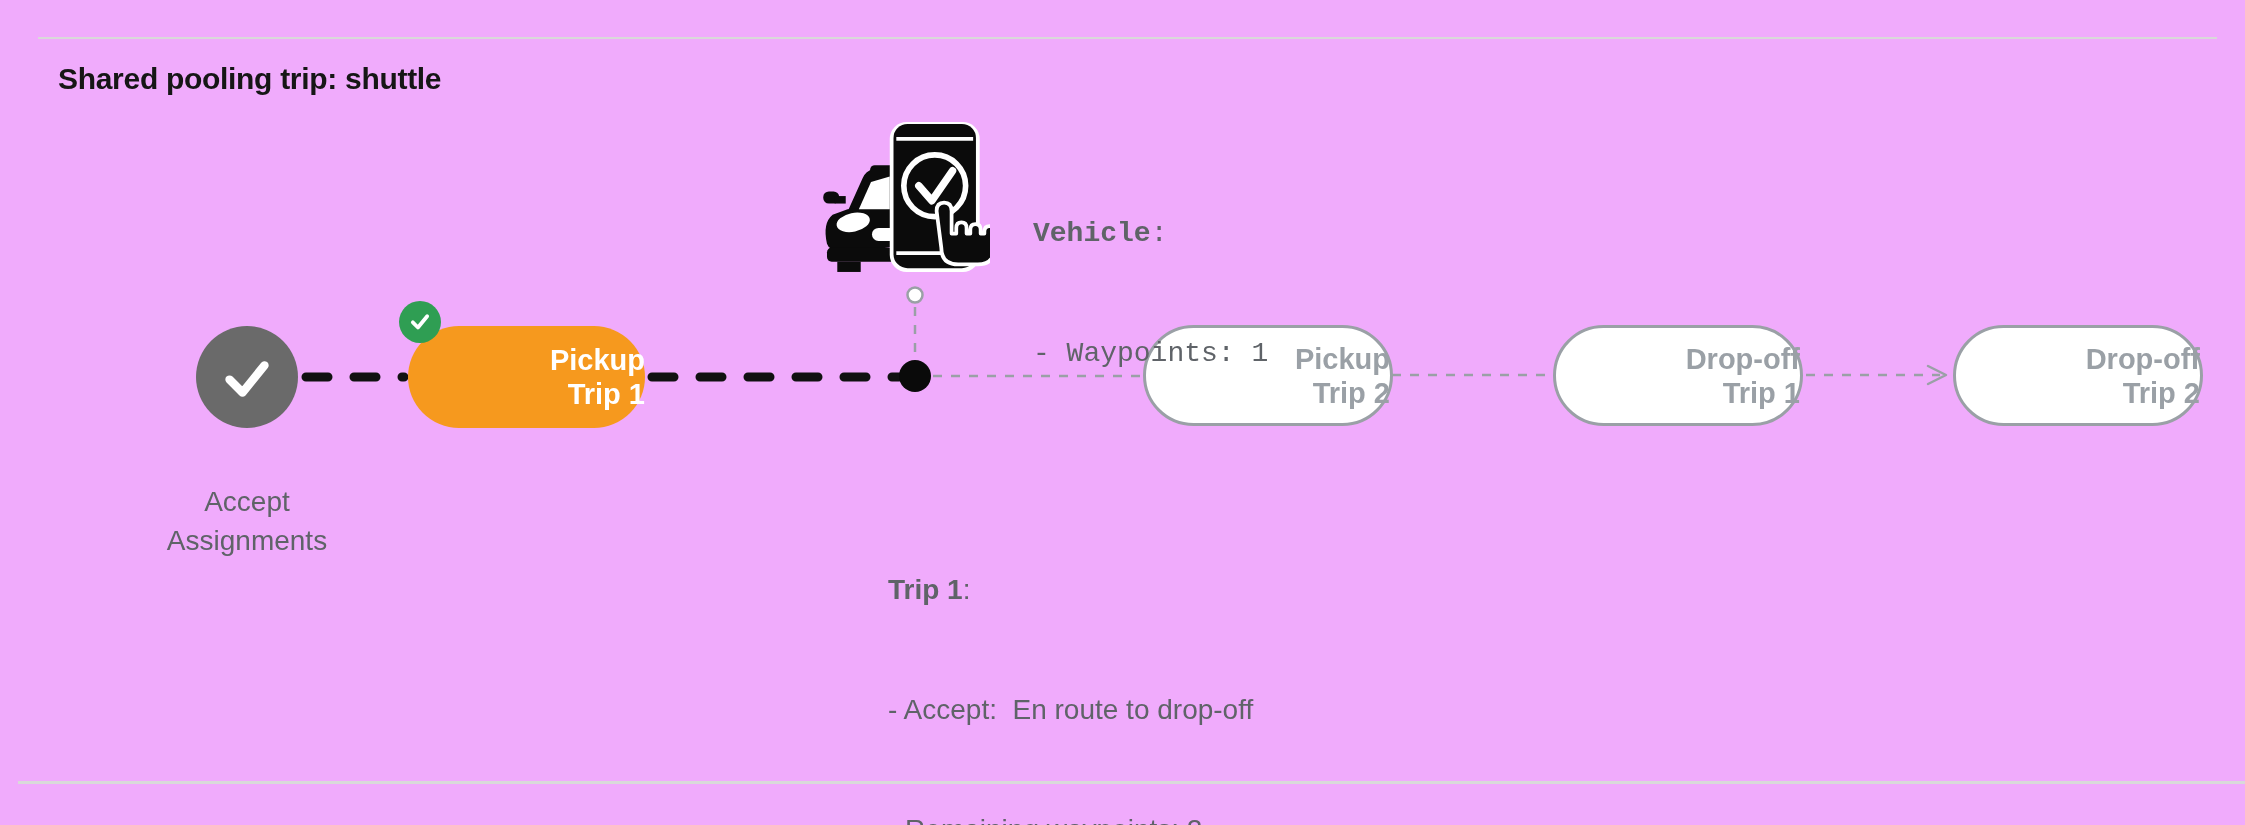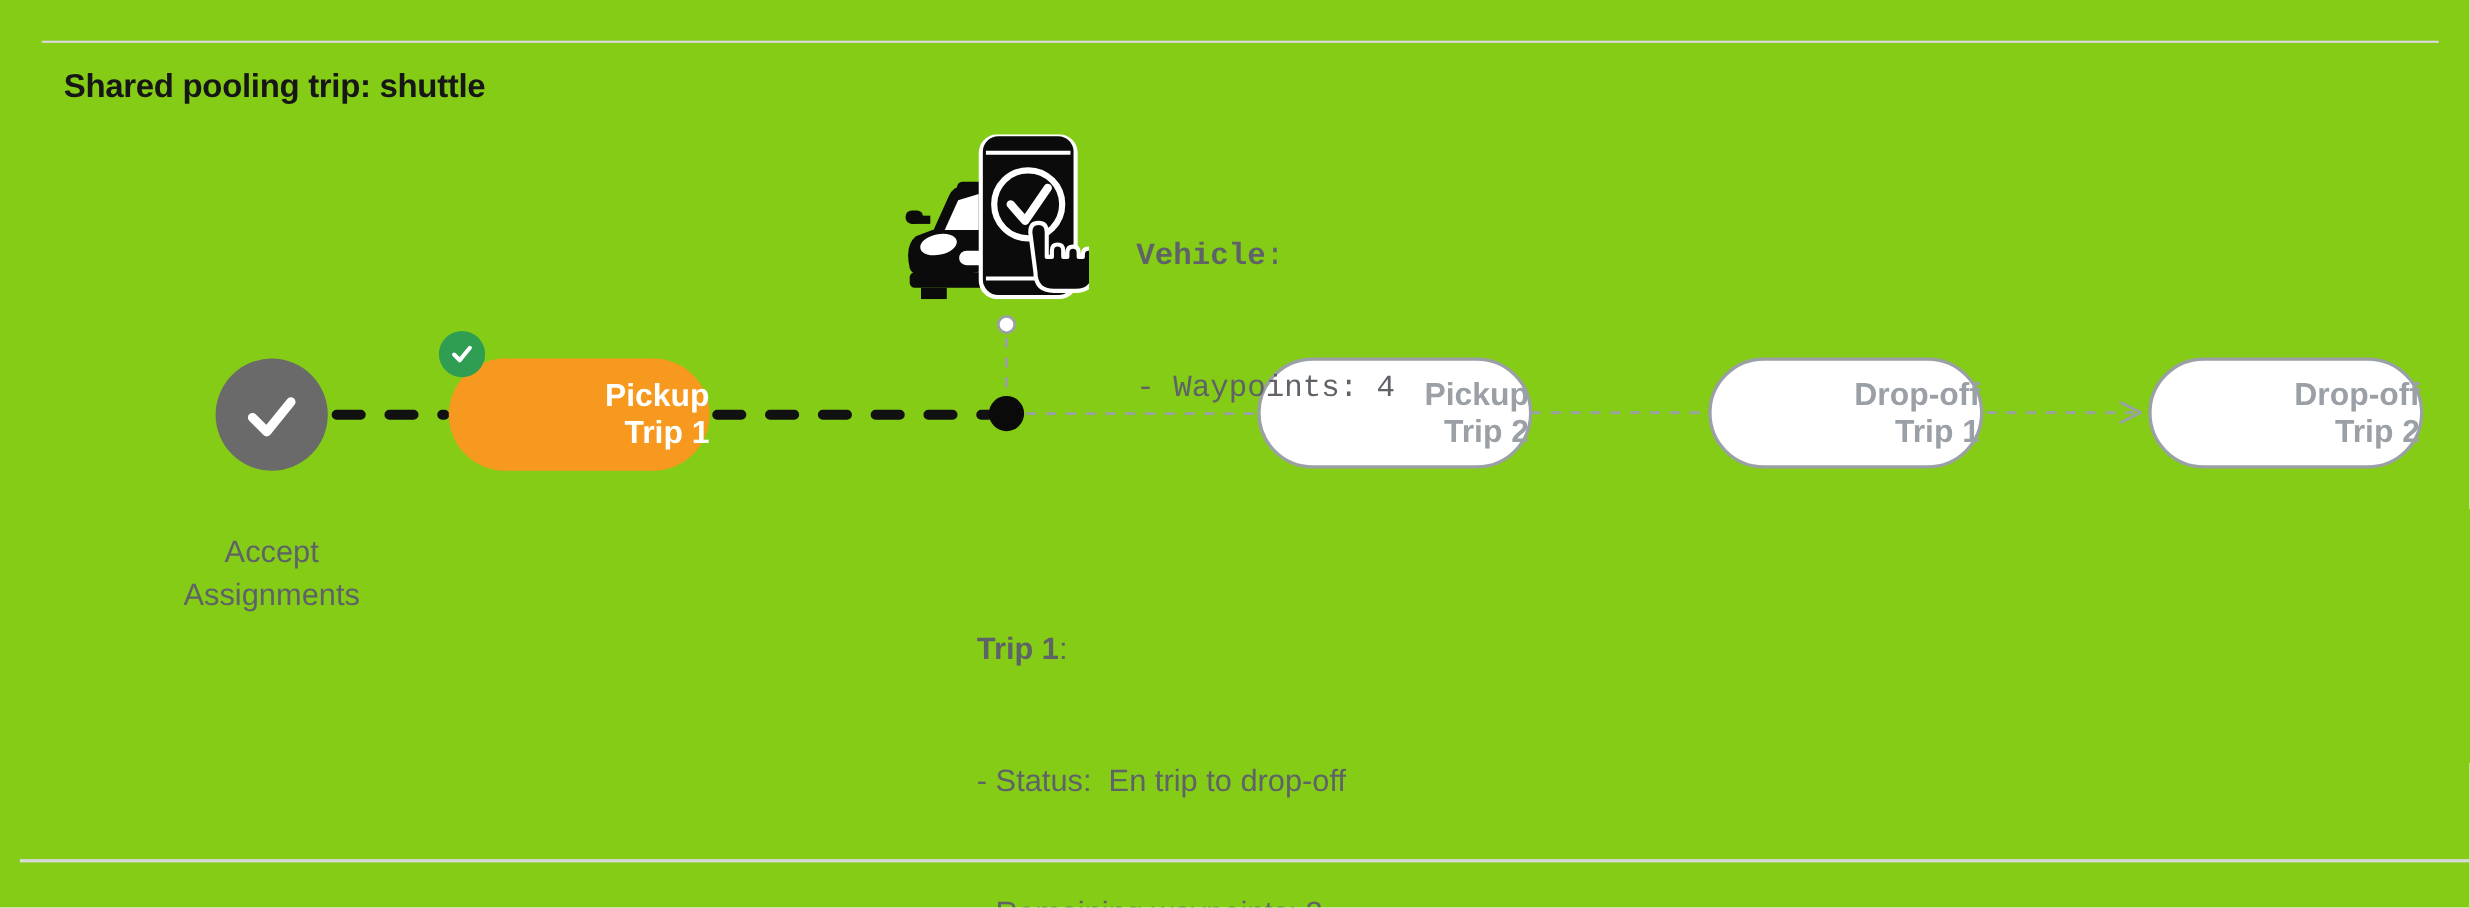--- a/index.html
+++ b/index.html
@@ -8,21 +8,21 @@
     --c-green:#2F9E53;
     --c-node-gray:#6A6A6A;
     --c-line-gray:#9AA0A6;
     --c-text-gray:#5F6368;
     --c-black:#111111;
     --c-divider:#D9D9D9;
   }
   #canvas{
     position:relative;
     width:2245px;height:825px;
-    background:#84cc16;
+    background:#f0abfc;
     overflow:hidden;
     font-family:"Liberation Sans","DejaVu Sans",sans-serif;
   }
   .divider{position:absolute;height:3px;background:var(--c-divider);}
   #divider-top{left:38px;right:28px;top:37px;height:2px;}
   #divider-bottom{left:18px;right:0px;top:781px;}
   #page-title{
     position:absolute;left:58px;top:62px;
     font-size:30px;font-weight:700;color:#161616;letter-spacing:-0.3px;
   }
@@ -166,25 +166,25 @@
     <line x1="90" y1="140" x2="172" y2="140" stroke="#ffffff" stroke-width="4"></line>
 
     <circle cx="131" cy="68" r="33" fill="none" stroke="#ffffff" stroke-width="6"></circle>
     <path d="M114,68 L128,84 L150,52" fill="none" stroke="#ffffff" stroke-width="8" stroke-linecap="round" stroke-linejoin="round"></path>
 
     <path d="M133,95 q0,-9 8,-9 q8,0 8,9 v24 h5 v-6 q0,-6 5.5,-6 q5.5,0 5.5,6 v6 h4 v-4 q0,-6 5.5,-6 q5.5,0 5.5,6 v4 h4 v-2 q0,-6 5.5,-6 q5.5,0 5.5,6 v16 q0,19 -18,19 h-21 q-18,0 -18,-18 Z" fill="#0b0b0b" stroke="#ffffff" stroke-width="4" stroke-linejoin="round"></path>
   </svg>
 
   <div id="vehicle-info">
     <div><span class="bold-label">Vehicle</span><span>:</span></div>
-    <div>- Waypoints: 4</div>
+    <div>- Waypoints: 1</div>
   </div>
 
   <div id="trip-details">
     <div><span class="bold-label">Trip 1</span><span>:</span></div>
-    <div>- Status:  En trip to drop-off</div>
+    <div>- Accept:  En route to drop-off</div>
     <div>- Remaining waypoints: 2</div>
     
     
     
   </div>
 
 </div>
 
 </body></html>

